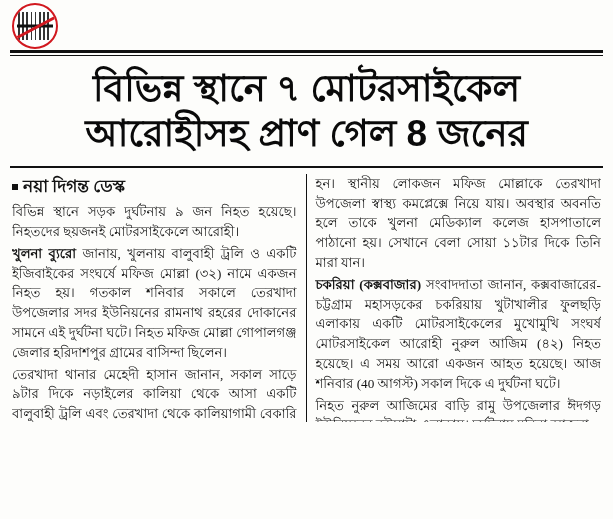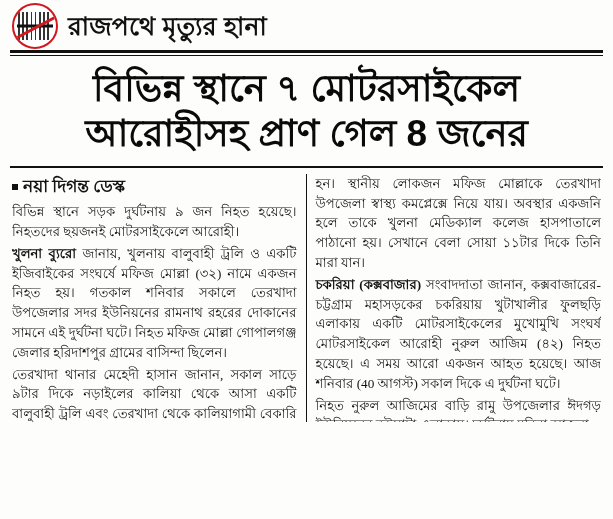--- a/index.html
+++ b/index.html
@@ -162,21 +162,20 @@
 <body>
 
 <div id="page">
 
   <div class="masthead">
     <div class="logo">
       <div class="logo-inner"></div>
       <div class="logo-bar"></div>
       <div class="logo-slash"></div>
     </div>
-    <div class="masthead-title">রাজপথে মৃত্যুর হানা</div>
   </div>
 
   <div class="rule-thick"></div>
   <div class="rule-thin"></div>
 
   <div class="headline">
     <div class="headline-line">বিভিন্ন স্থানে ৭ মোটরসাইকেল</div>
     <div class="headline-line">আরোহীসহ প্রাণ গেল 8 জনের</div>
   </div>
 
@@ -188,20 +187,20 @@
       <div class="byline">
         <span class="bullet-sq"></span>
         <span>নয়া দিগন্ত ডেস্ক</span>
       </div>
       <p>বিভিন্ন স্থানে সড়ক দুর্ঘটনায় ৯ জন নিহত হয়েছে। নিহতদের ছয়জনই মোটরসাইকেলে আরোহী।</p>
       <p><span class="lead-bold">খুলনা ব্যুরো</span><span> জানায়, খুলনায় বালুবাহী ট্রলি ও একটি ইজিবাইকের সংঘর্ষে মফিজ মোল্লা (৩২) নামে একজন নিহত হয়। গতকাল শনিবার সকালে তেরখাদা উপজেলার সদর ইউনিয়নের রামনাথ রহরের দোকানের সামনে এই দুর্ঘটনা ঘটে। নিহত মফিজ মোল্লা গোপালগঞ্জ জেলার হরিদাশপুর গ্রামের বাসিন্দা ছিলেন।</span></p>
       <p>তেরখাদা থানার মেহেদী হাসান জানান, সকাল সাড়ে ৯টার দিকে নড়াইলের কালিয়া থেকে আসা একটি বালুবাহী ট্রলি এবং তেরখাদা থেকে কালিয়াগামী বেকারি পণ্যবোঝাই ইজিবাইক দু’টি মুখোমুখি সংঘর্ষ হয়। এতে ইজিবাইক চালক মফিজ মোল্লা গুরুতর আহত</p>
     </div>
 
     <div class="col right">
-      <p>হন। স্থানীয় লোকজন মফিজ মোল্লাকে তেরখাদা উপজেলা স্বাস্থ্য কমপ্লেক্সে নিয়ে যায়। অবস্থার একজনি হলে তাকে খুলনা মেডিক্যাল কলেজ হাসপাতালে পাঠানো হয়। সেখানে বেলা সোয়া ১১টার দিকে তিনি মারা যান।</p>
+      <p>হন। স্থানীয় লোকজন মফিজ মোল্লাকে তেরখাদা উপজেলা স্বাস্থ্য কমপ্লেক্সে নিয়ে যায়। অবস্থার অবনতি হলে তাকে খুলনা মেডিক্যাল কলেজ হাসপাতালে পাঠানো হয়। সেখানে বেলা সোয়া ১১টার দিকে তিনি মারা যান।</p>
       <p><span class="lead-bold">চকরিয়া (কক্সবাজার)</span><span> সংবাদদাতা জানান, কক্সবাজারের-চট্টগ্রাম মহাসড়কের চকরিয়ায় খুটাখালীর ফুলছড়ি এলাকায় একটি মোটরসাইকেলের মুখোমুখি সংঘর্ষ মোটরসাইকেল আরোহী নুরুল আজিম (৪২) নিহত হয়েছে। এ সময় আরো একজন আহত হয়েছে। আজ শনিবার (40 আগস্ট) সকাল দিকে এ দুর্ঘটনা ঘটে।</span></p>
       <p>নিহত নুরুল আজিমের বাড়ি রামু উপজেলার ঈদগড় ইউনিয়নের বউঘাটা এলাকায়। দুর্ঘটনায় মুবিনা আজরা</p>
 
     </div>
 
   </div>
 </div>
 
 </body></html>

